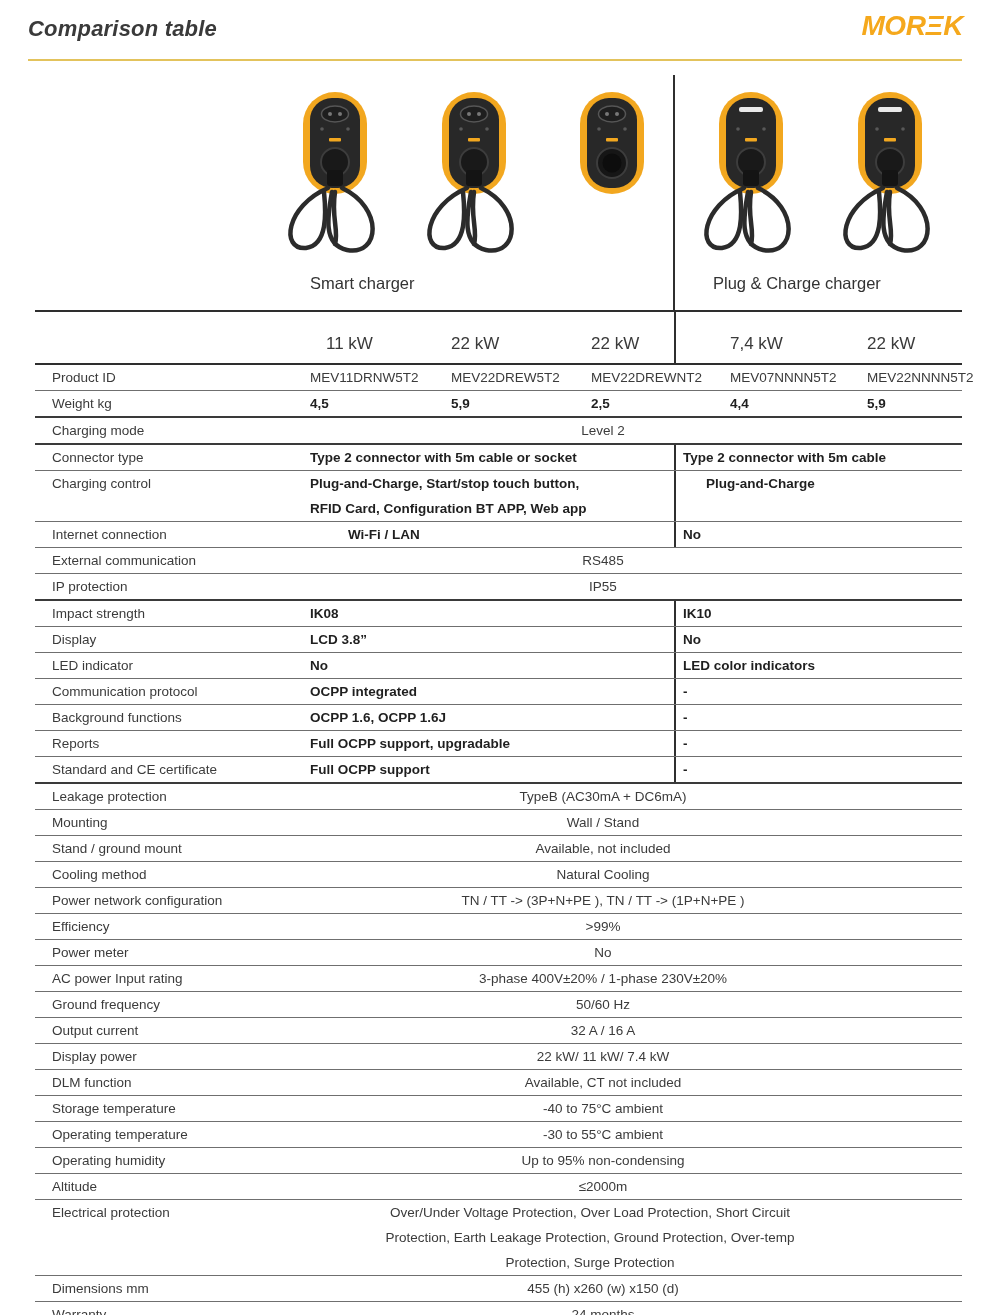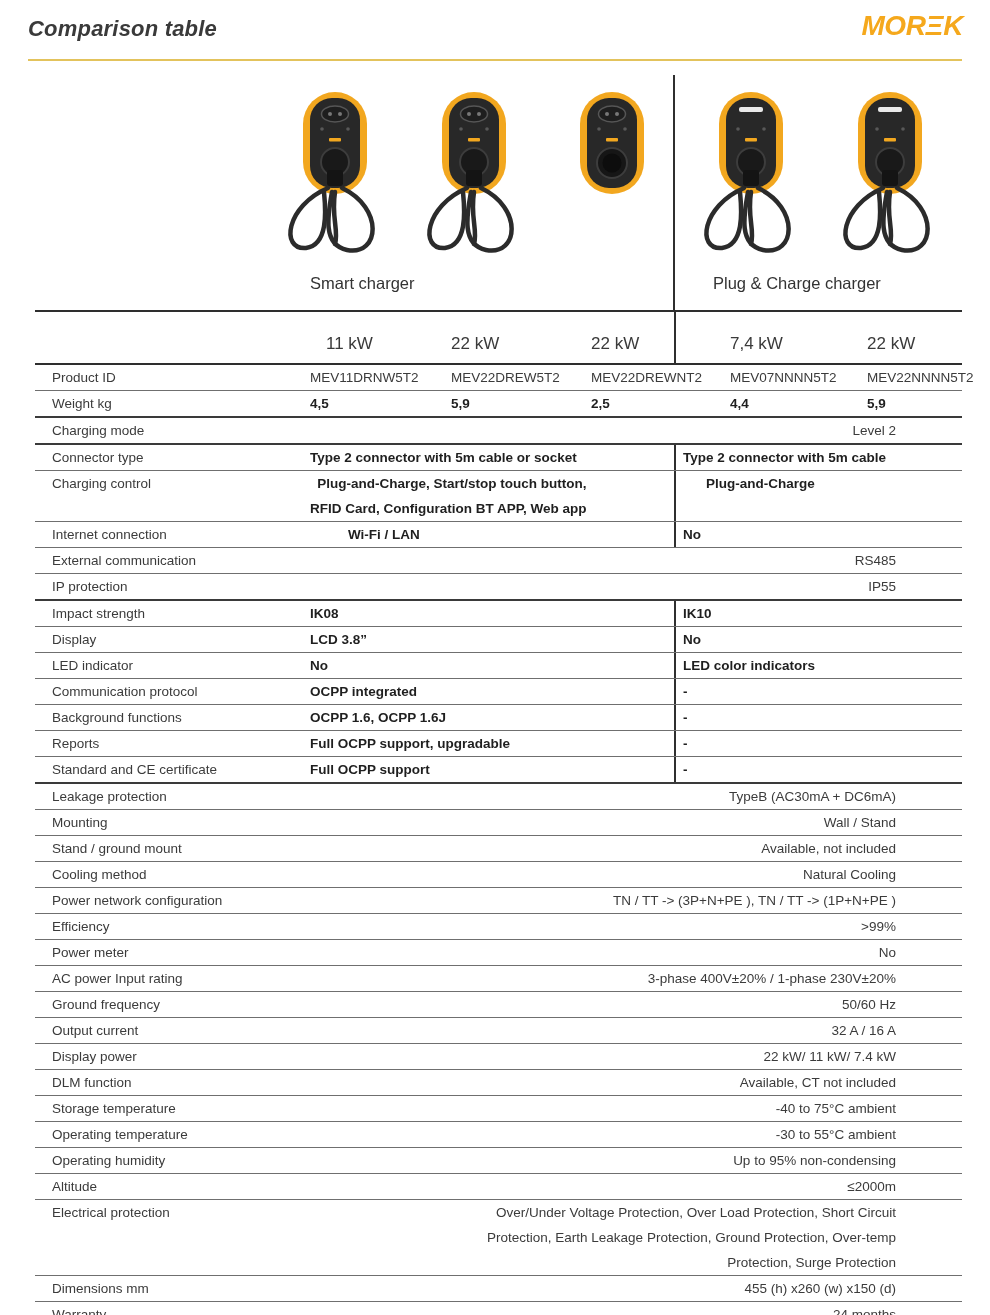--- a/index.html
+++ b/index.html
@@ -23,21 +23,21 @@
 
   
   #spec-table{position:absolute;left:35px;top:310px;width:927px;border-top:2px solid #2e2e2e;border-bottom:4px double #2e2e2e;}
   #power-row{position:relative;height:51px;border-bottom:2px solid #2e2e2e;}
   .power{position:absolute;bottom:9px;font-size:17px;color:#3a3a3a;white-space:nowrap;}
   .trow{position:relative;border-top:1px solid #6f6f6f;}
   .trow.thick{border-top:2px solid #3a3a3a;}
   .trow.first{border-top:none;}
   .tlabel{position:absolute;left:17px;top:0;height:25px;line-height:25px;font-size:13.5px;color:#3b3b3b;white-space:nowrap;}
   .val{position:absolute;top:0;font-size:13.5px;color:#3b3b3b;white-space:nowrap;}
-  .val .line{height:25px;line-height:25px;text-align:right;}
+  .val .line{height:25px;line-height:25px;}
   .val.b{font-weight:700;color:#1f1f1f;}
   .val.center{text-align:center;}
   .vline{position:absolute;left:639px;top:0;bottom:0;width:1.5px;background:#2f2f2f;}
 </style>
 </head>
 <body>
 
 <div class="page">
   <div class="title">Comparison table</div>
   <div class="brand">MORΞK</div>
@@ -381,21 +381,21 @@
           </div>
         </div>
         <div class="trow" style="height: 25px;">
           <span class="tlabel">Altitude</span>
           <div class="val center" style="left: 275px; width: 586px;">
             <div class="line">≤2000m</div>
           </div>
         </div>
         <div class="trow" style="height: 75px;">
           <span class="tlabel">Electrical protection</span>
-          <div class="val center" style="left: 275px; width: 586px;">
+          <div class="val center" style="left: 262px; width: 586px;">
             <div class="line">Over/Under Voltage Protection, Over Load Protection, Short Circuit</div>
             <div class="line">Protection, Earth Leakage Protection, Ground Protection, Over-temp</div>
             <div class="line">Protection, Surge Protection</div>
           </div>
         </div>
         <div class="trow" style="height: 25px;">
           <span class="tlabel">Dimensions mm</span>
           <div class="val center" style="left: 275px; width: 586px;">
             <div class="line">455 (h) x260 (w) x150 (d)</div>
           </div>

